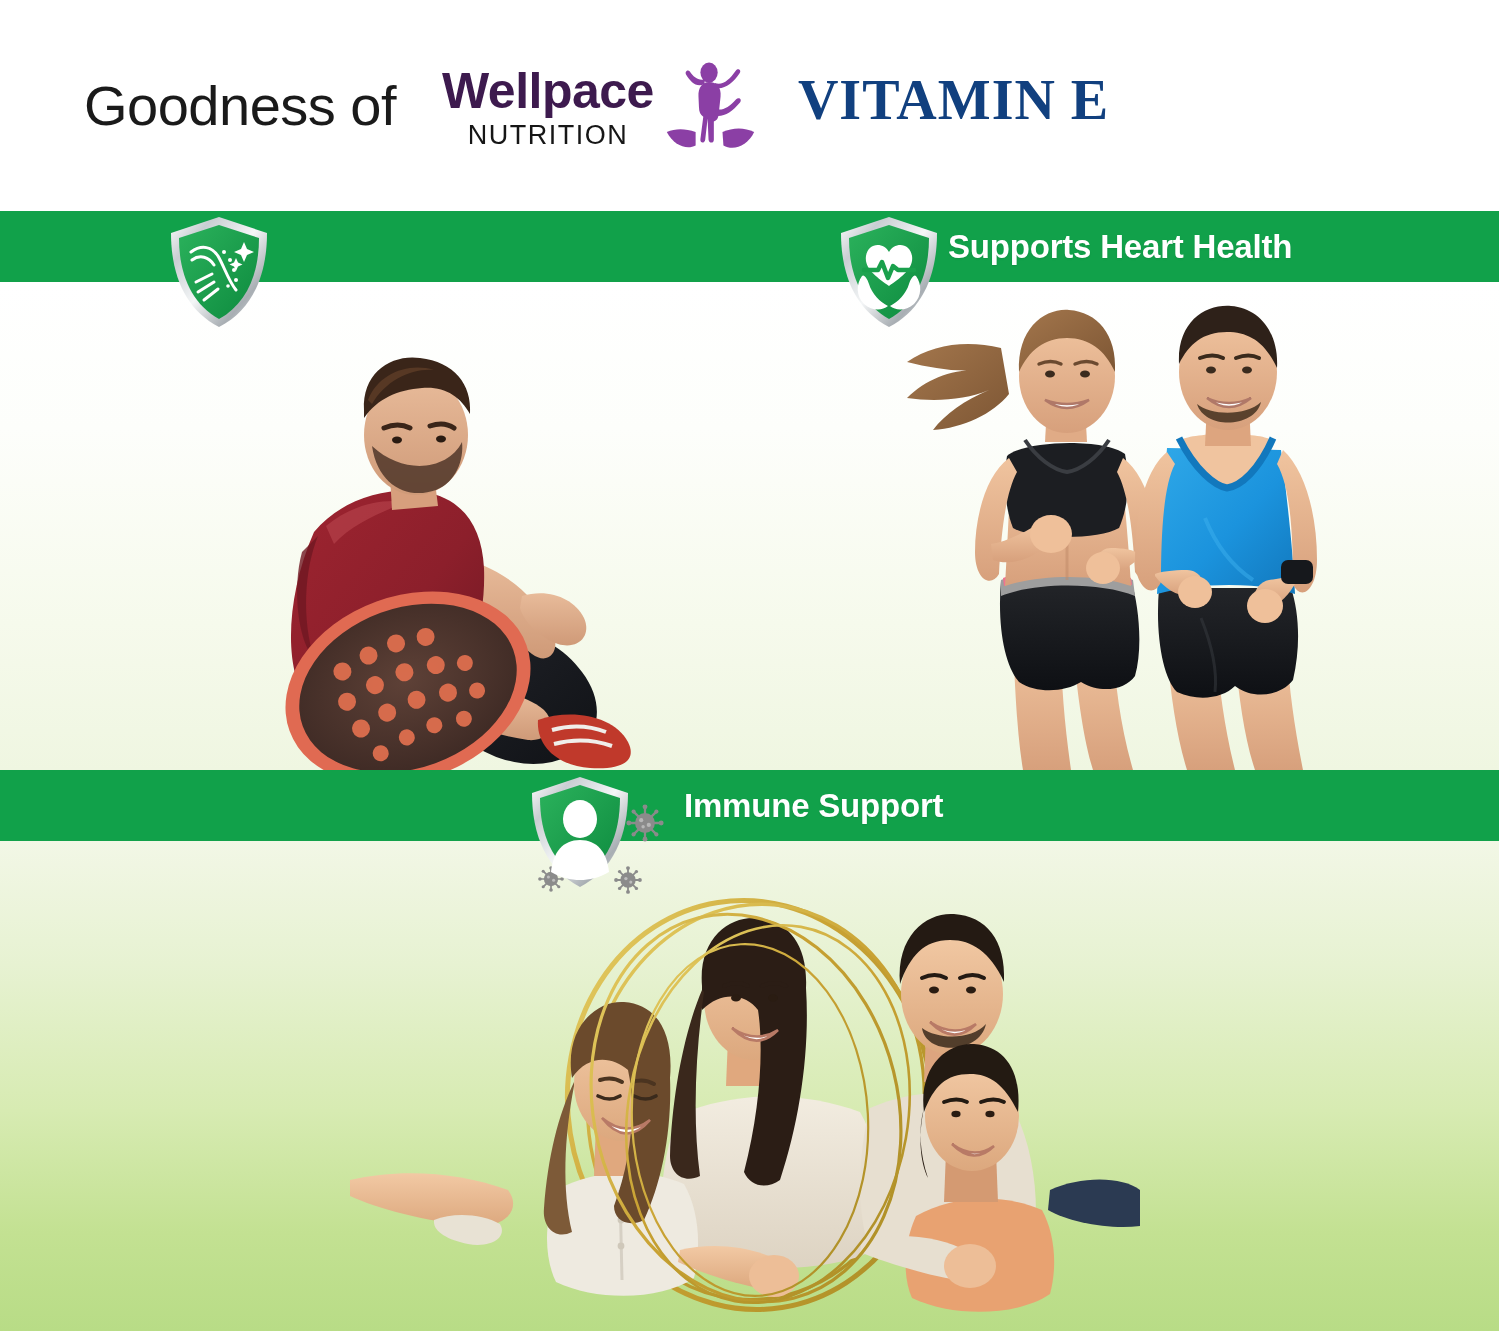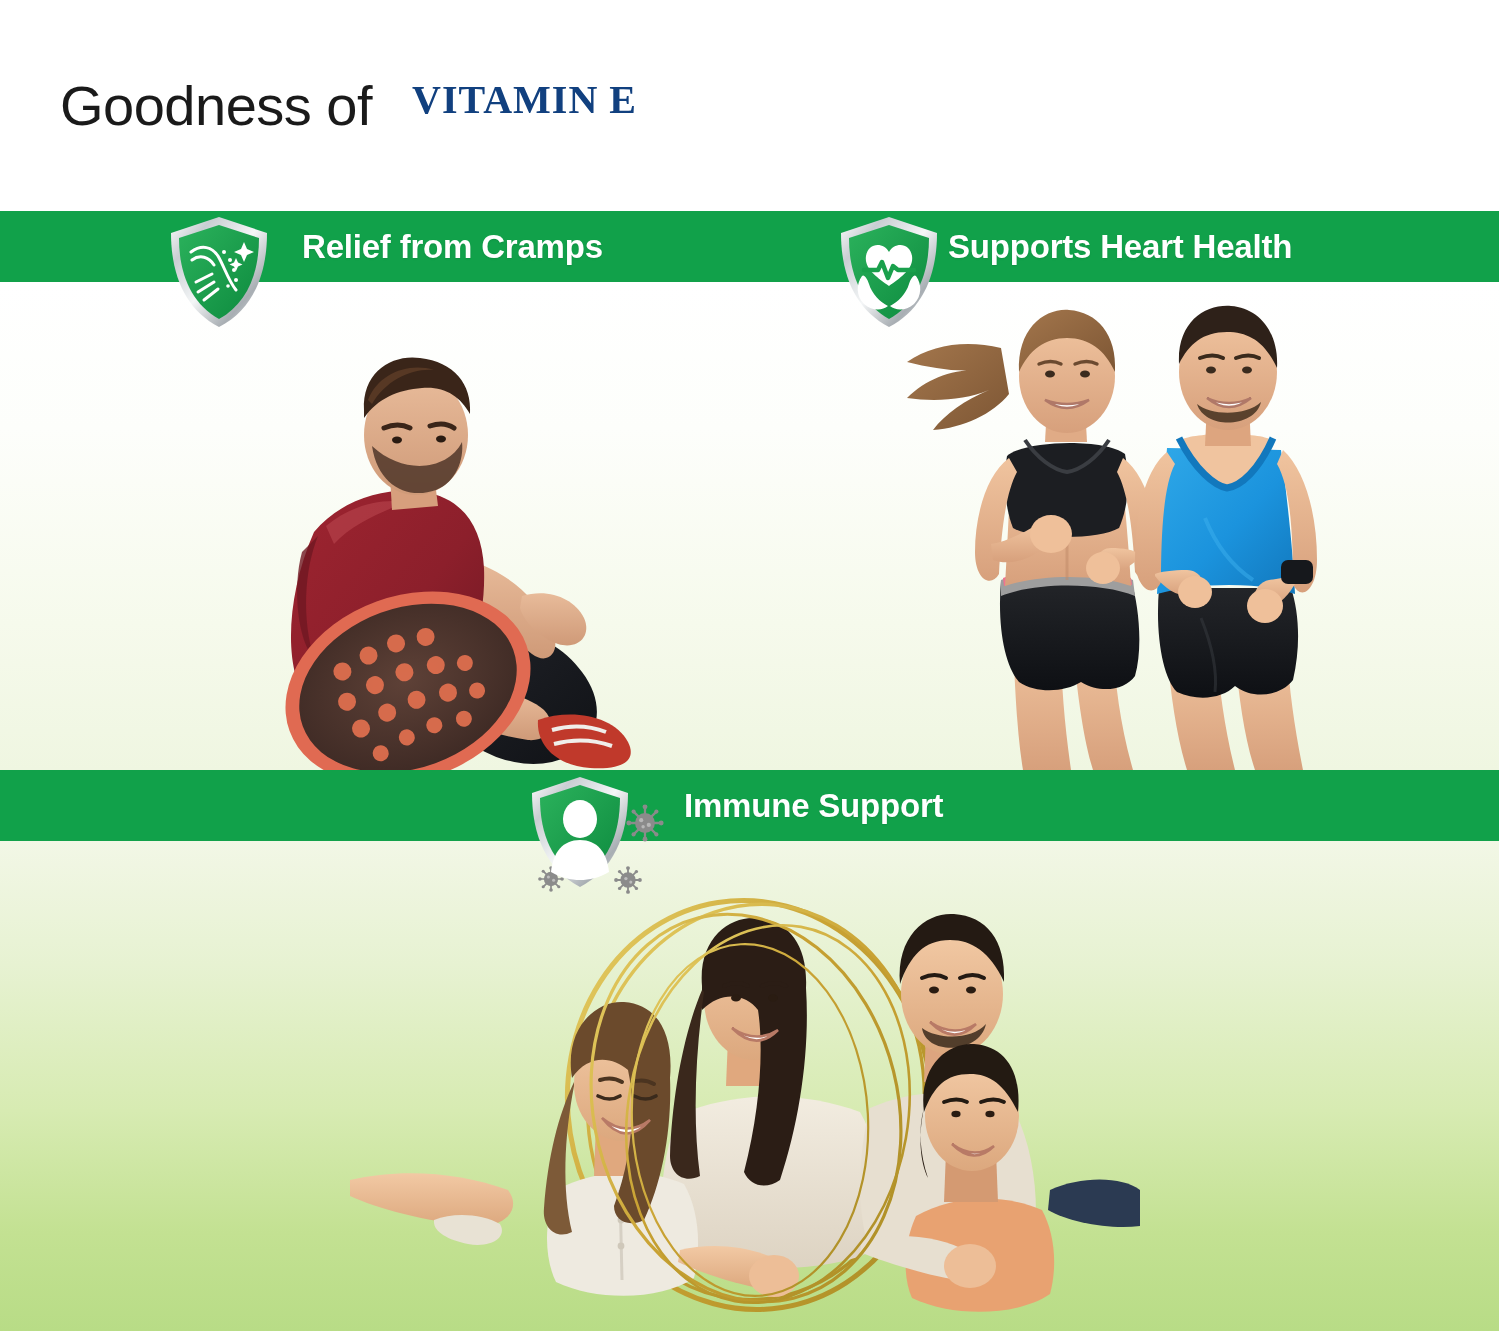--- a/index.html
+++ b/index.html
@@ -25,21 +25,21 @@
   
   .header {
     position: absolute;
     left: 0; top: 0;
     width: 1499px;
     height: 211px;
     background: #ffffff;
     display: flex;
     align-items: center;
     justify-content: flex-start;
-    padding-left: 60px;
+    padding-left: 84px;
     border-radius: 20px;
   }
 
   .header-goodness {
     font-size: 56px;
     font-weight: 400;
     color: #1a1a1a;
     letter-spacing: -0.5px;
     line-height: 1;
     white-space: nowrap;
@@ -78,21 +78,21 @@
   .brand-mark {
     margin-left: 8px;
     margin-top: 2px;
     width: 96px;
     height: 104px;
     display: block;
   }
 
   .vitamin-e {
     font-family: "Liberation Serif", serif;
-    font-size: 40px;
+    font-size: 56px;
     font-weight: 700;
     color: #11407f;
     letter-spacing: 1px;
     margin-left: 40px;
     margin-top: -12px;
     white-space: nowrap;
   }
 
   
   .banner {
@@ -167,20 +167,38 @@
 </style>
 </head>
 <body>
 
 <div class="page">
 
   <div class="header">
 
     <span class="header-goodness">Goodness of</span>
 
+    <div class="brand-logo">
+      <div class="brand-wordmark">
+        <span class="brand-name">Wellpace</span>
+        <span class="brand-sub">NUTRITION</span>
+      </div>
+
+      <svg class="brand-mark" viewBox="0 0 100 108">
+        <g fill="#8B3FA5">
+          <ellipse cx="49" cy="16" rx="9" ry="10.5"></ellipse>
+          <path d="M44 28 C 36 32, 30 26, 25 18 C 23.5 15, 27 12.5, 29 15 C 33 21, 38 25, 45 23 Z"></path>
+          <path d="M55 27 C 63 30, 70 24, 77 14 C 79 11, 83 13.5, 81 16.5 C 74 27, 65 34, 56 32 Z"></path>
+          <path d="M49 26 C 57 26, 62 32, 61 41 L 59 60 C 58.5 64, 57 66, 54 67 L 54 86 C 54 90, 49 90, 48.5 86 L 47.5 64 L 45 86 C 44.5 90, 39.5 90, 40 85.5 L 43 62 C 40 60, 38.5 57, 38.5 52 L 38 41 C 37.5 32, 42 26, 49 26 Z"></path>
+          <path d="M56 54 C 63 56, 70 52, 77 44 C 80 41, 84 44, 81 47.5 C 73 57, 64 63, 55 61 Z"></path>
+          <path d="M35 78 C 24 74, 14 74, 5 78 C 12 92, 26 97, 35 92 Z"></path>
+          <path d="M63 78 C 74 73, 86 73, 96 78 C 89 93, 74 98, 64 92 Z"></path>
+        </g>
+      </svg>
+    </div>
 
     <span class="vitamin-e">VITAMIN E</span>
   </div>
 
   <div class="panel-mid"></div>
 
   <div class="panel-bottom"></div>
 
   <div class="banner banner-1"></div>
 
@@ -619,19 +637,18 @@
           <circle cx="8" cy="32" r="2.4"></circle>
         <circle cx="20" cy="20" r="11"></circle>
       </g>
       <g fill="#bdbdbd">
         <circle cx="17" cy="18" r="2.4"></circle>
           <circle cx="24" cy="23" r="2.2"></circle>
       </g>
     </svg>
   </div>
 
-  <span class="banner-label label-cramps">Relief from Cramps</span>
 
   <span class="banner-label label-immune">Immune Support</span>
 
   <span class="banner-label label-heart">Supports Heart Health</span>
 
 </div>
 
 </body></html>

